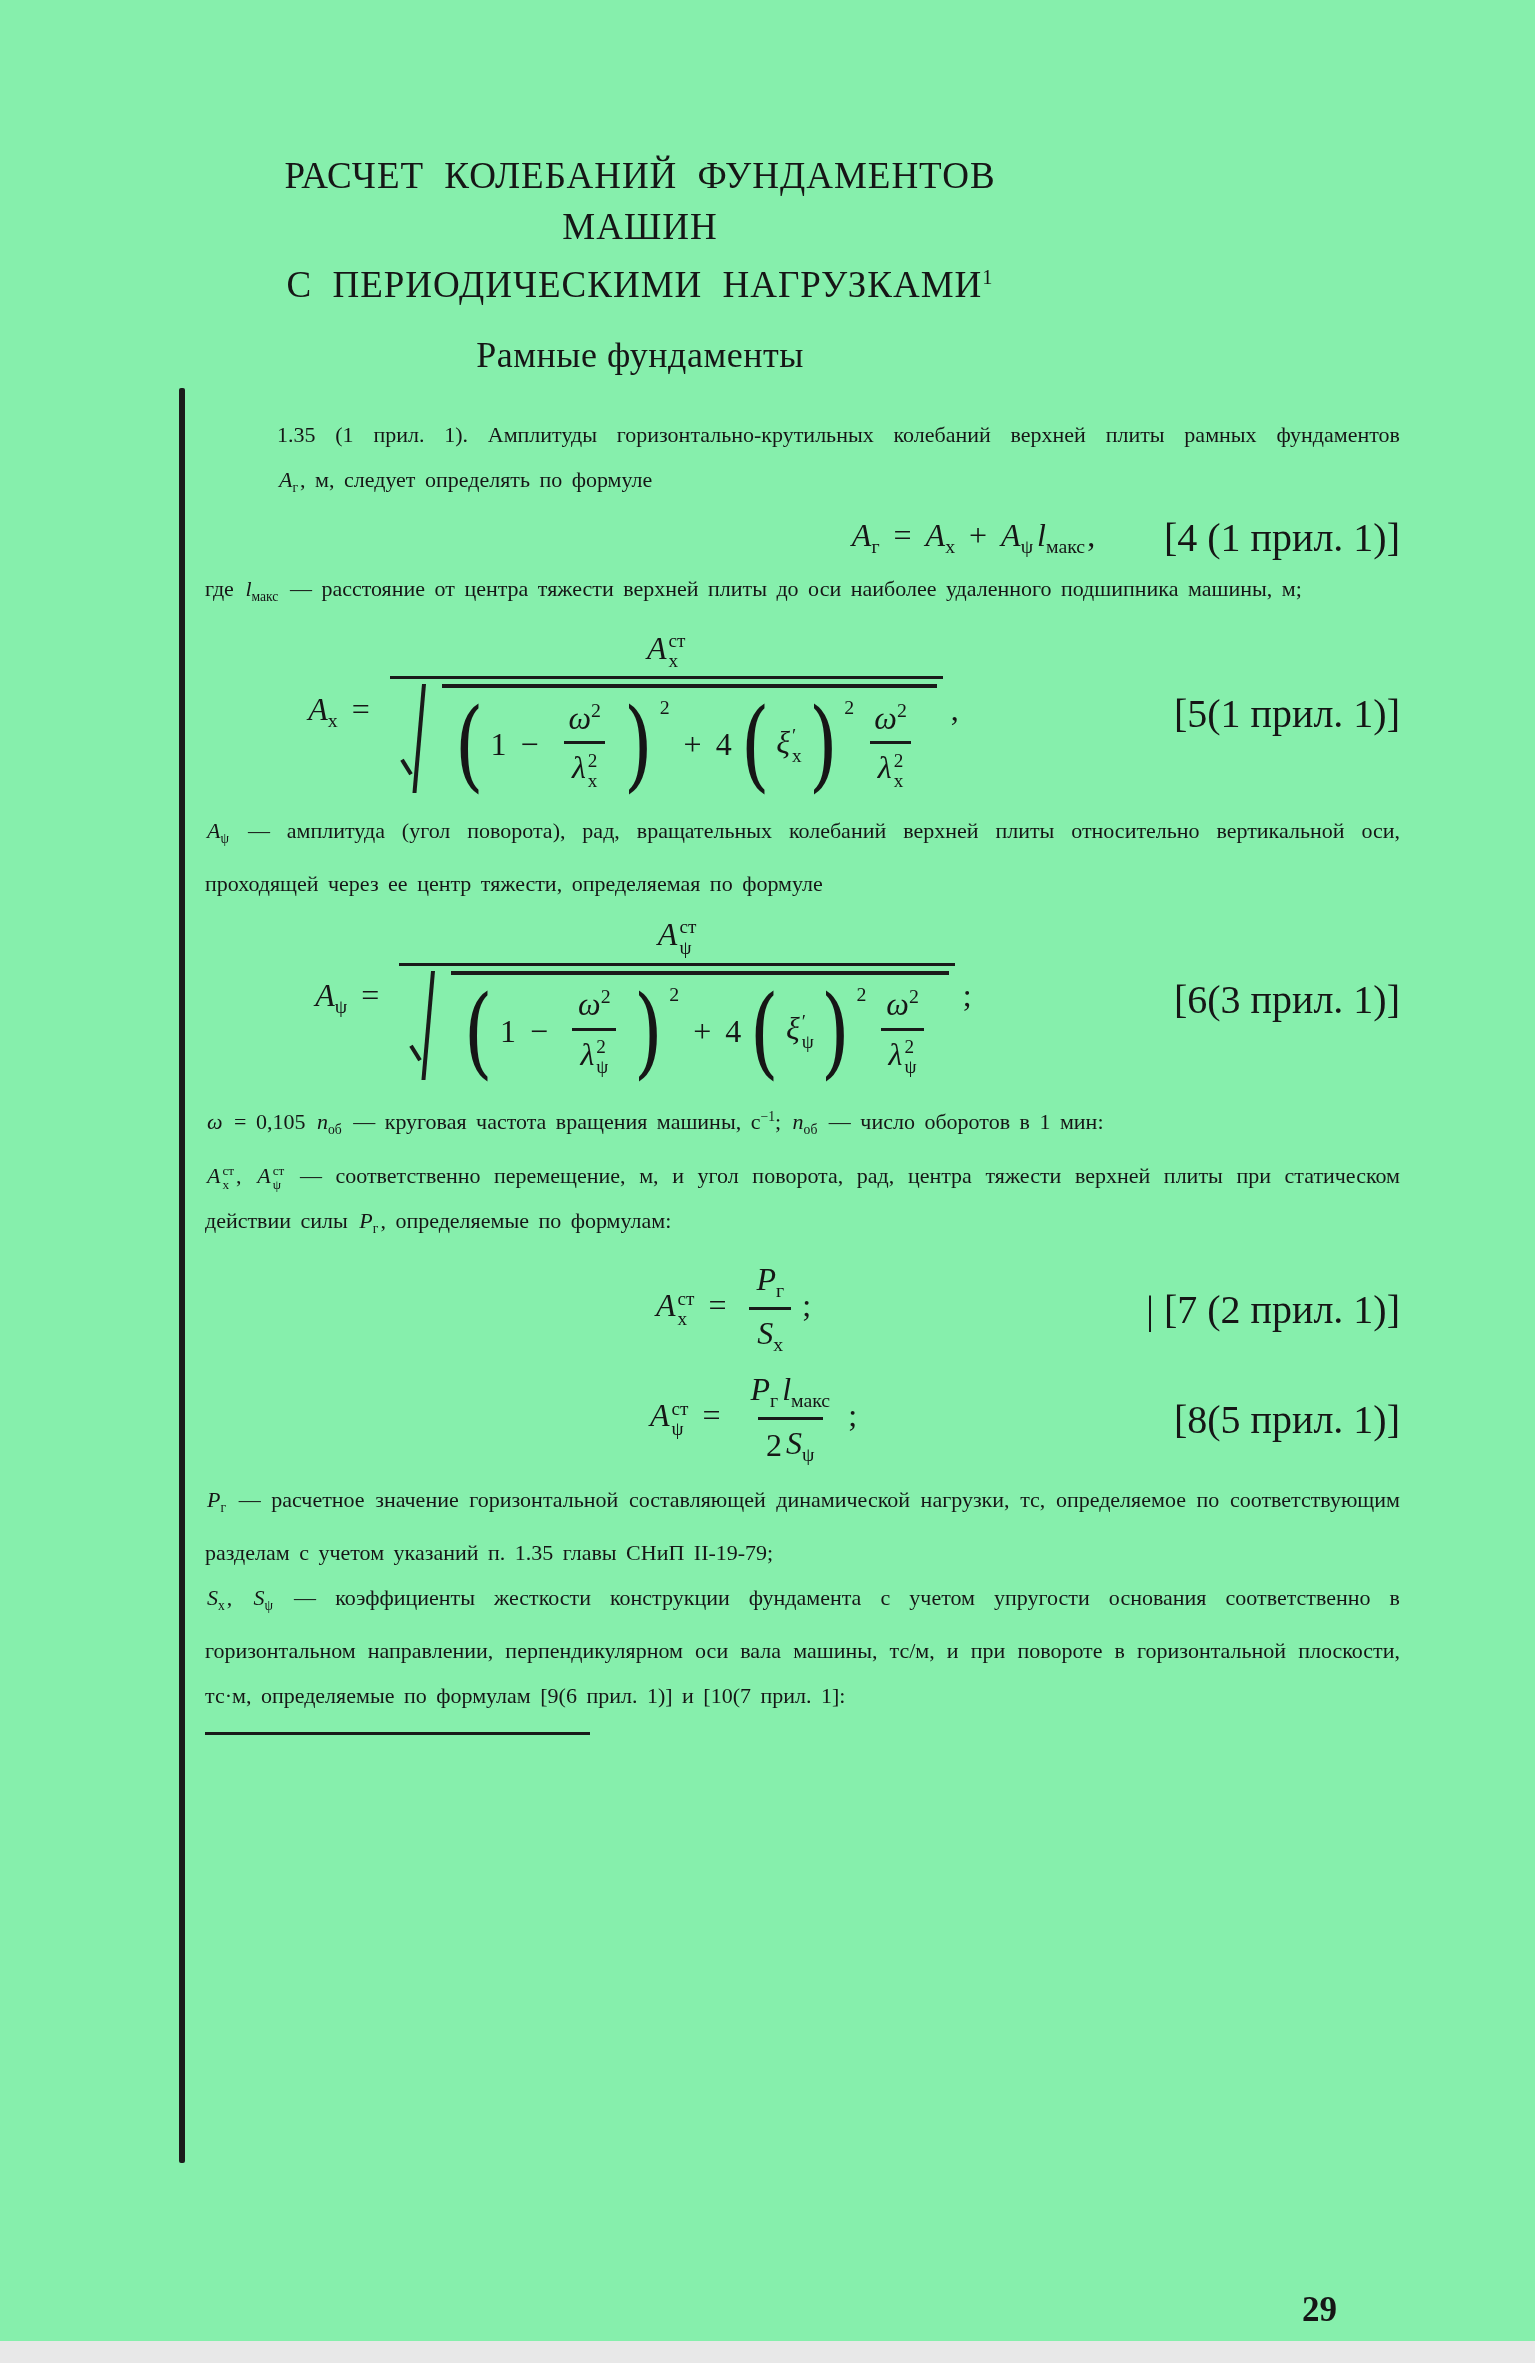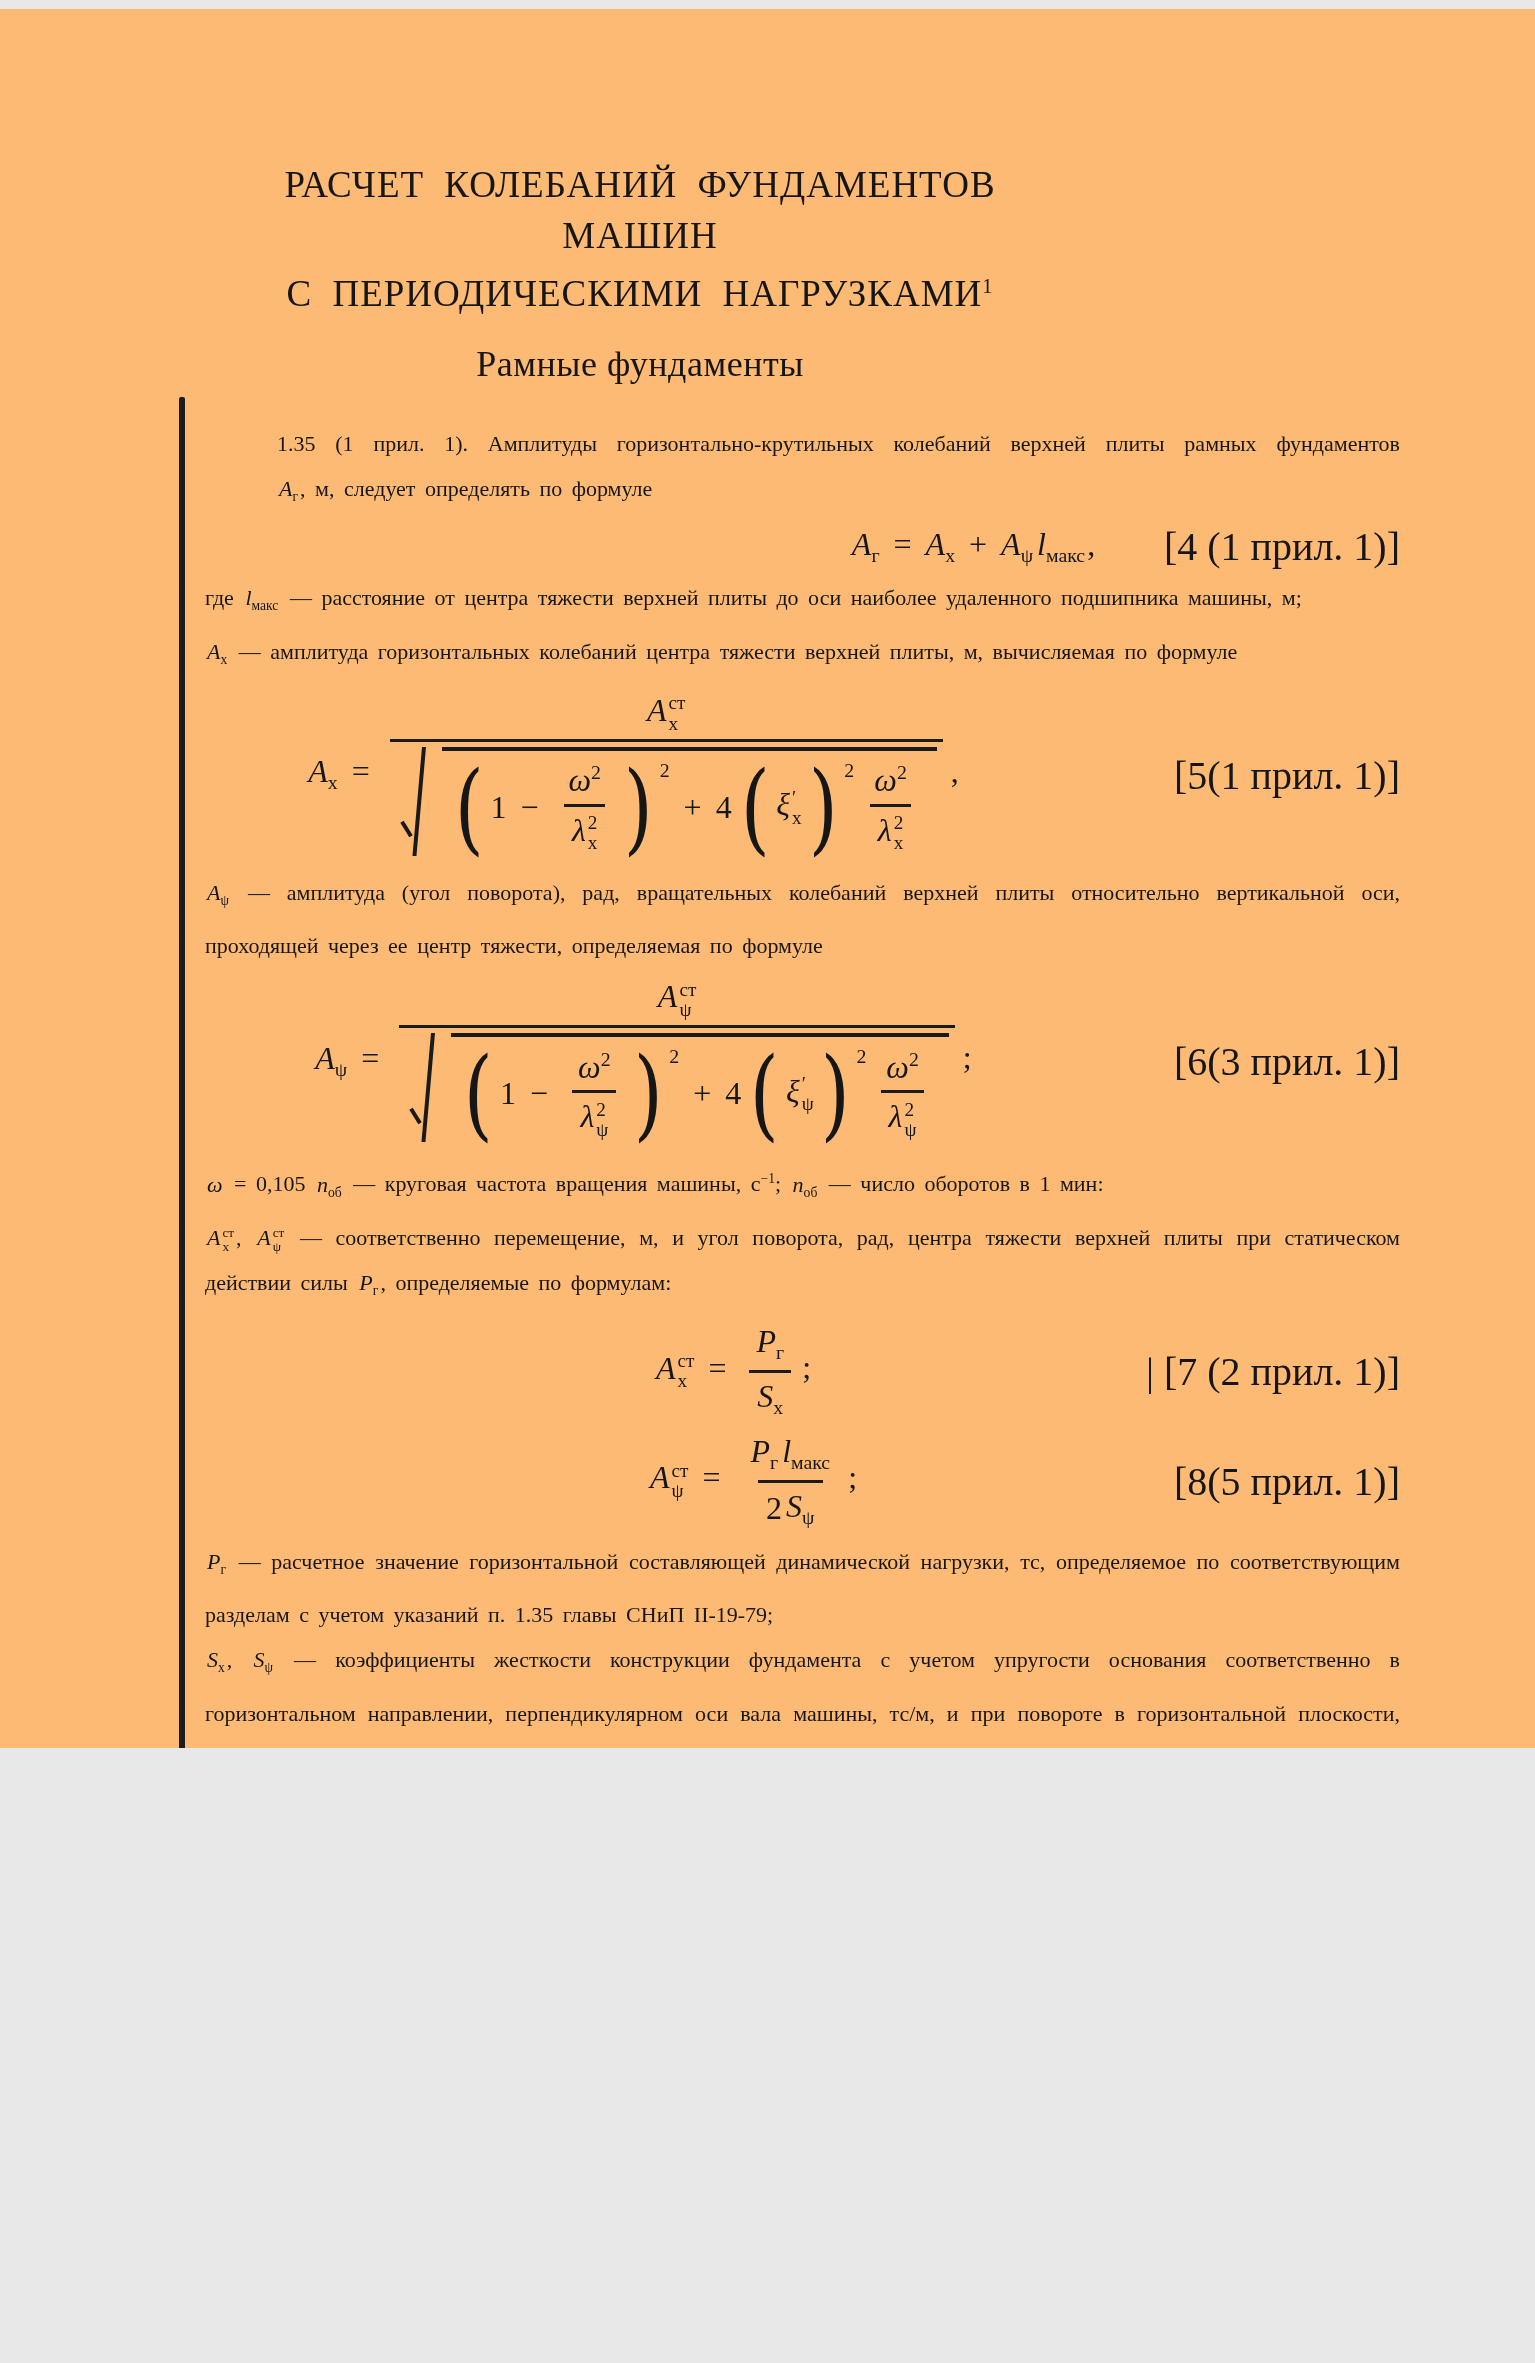--- a/index.html
+++ b/index.html
@@ -1,18 +1,18 @@
 <!DOCTYPE html>
 <html lang="ru"><head>
 <meta charset="utf-8">
 <style>
   html,body{margin:0;padding:0;background:#e8e8e8;}
   .page{
-    position:relative; width:1535px; height:1739px; margin:9px auto;
-    background:#fdba74; color:#161616; overflow:hidden;
+    position:relative; width:1535px; height:2341px; margin:0 auto;
+    background:#86efac; color:#161616; overflow:hidden;
     font-family:"Liberation Serif","DejaVu Serif",serif;
   }
   .change-bar{
     position:absolute; left:179px; top:388px; width:6px; height:1775px;
     background:#1c1c1c; border-radius:2px;
   }
   .content{ position:absolute; left:205px; top:150px; width:1195px; }
 
   
   .heading{ width:870px; text-align:center; }
@@ -91,21 +91,20 @@
     </header>
 
     <p class="para p-intro">1.35 (1 прил. 1). Амплитуды горизонтально-крутильных колебаний верхней плиты рамных фундаментов <span class="m-var-wrap"><span class="m-var">A</span><sub class="m-sub">г</sub></span>, м, следует определять по формуле</p>
 
     <div class="eq-row f4">
       <span class="eq"><span class="m-var-wrap"><span class="m-var">A</span><sub class="m-sub">г</sub></span><span class="m-op">=</span><span class="m-var-wrap"><span class="m-var">A</span><sub class="m-sub">x</sub></span><span class="m-op">+</span><span class="m-var-wrap"><span class="m-var">A</span><sub class="m-sub">ψ</sub></span><span class="m-var-wrap"><span class="m-var">l</span><sub class="m-sub">макс</sub></span>,</span>
       <span class="eq-label">[4 (1 прил. 1)]</span>
     </div>
 
     <p class="para">где <span class="m-var-wrap"><span class="m-var">l</span><sub class="m-sub">макс</sub></span> — расстояние от центра тяжести верхней плиты до оси наиболее удаленного подшипника машины, м;</p>
-    <p class="para"><span class="m-var-wrap"><span class="m-var">A</span><sub class="m-sub">x</sub></span> — амплитуда горизонтальных колебаний центра тяжести верхней плиты, м, вычисляемая по формуле</p>
 
     <div class="eq-row f5">
       <span class="eq"><span class="m-var-wrap"><span class="m-var">A</span><sub class="m-sub">x</sub></span><span class="m-op">=</span><span class="m-frac">
             <span class="m-frac-num">
               <span class="m-var-wrap"><span class="m-var">A</span><span class="m-stack">
                   <span class="m-stack-sup">ст</span>
                   <span class="m-stack-sub">x</span>
                 </span></span>
             </span>
             <span class="m-frac-den">

